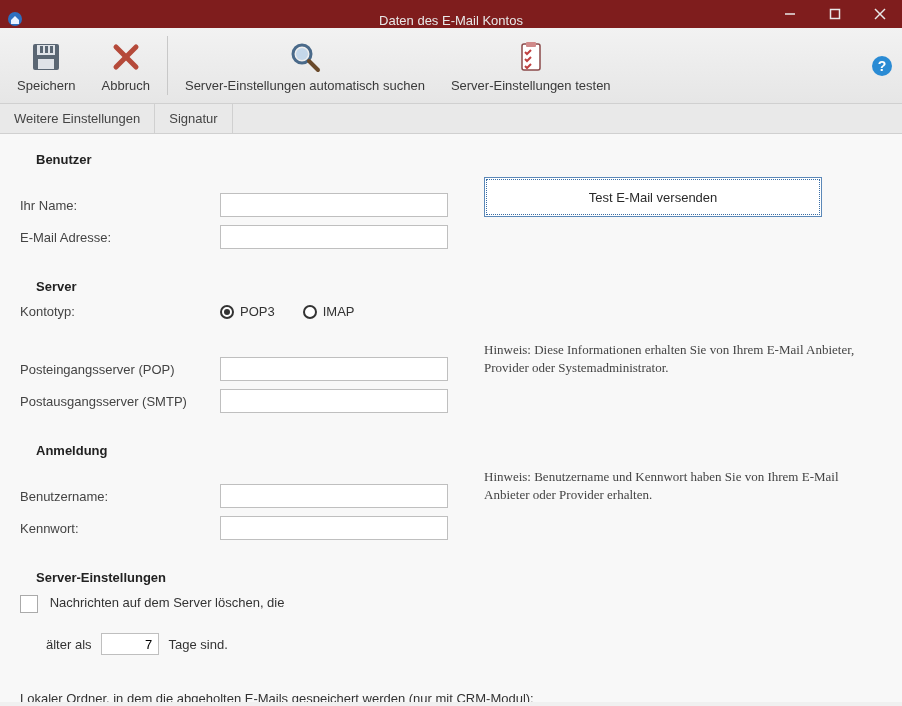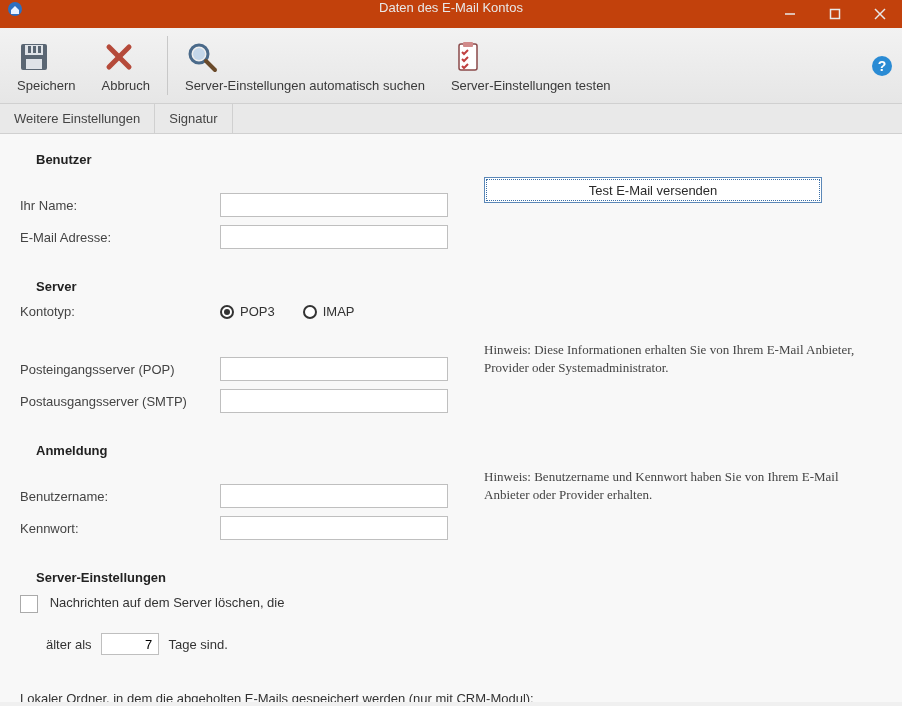--- a/index.html
+++ b/index.html
@@ -8,24 +8,24 @@
     font-family: "Segoe UI", Tahoma, Arial, sans-serif;
     font-size: 13px;
     color: #333;
     background: #f0f0f0;
     width: 902px;
     height: 706px;
     overflow: hidden;
   }
   .titlebar {
     height: 28px;
-    background: #c2410c;
+    background: #7f1d1d;
     color: #e8e8e8;
     display: flex;
-    align-items: flex-start;
+    align-items: flex-end;
     position: relative;
   }
   .titlebar .app-icon {
     width: 18px; height: 18px; margin-left: 6px;
     display: inline-flex; align-items: center; justify-content: center;
   }
   .titlebar .title {
     position: absolute;
     left: 0; right: 0;
     text-align: center;
@@ -49,21 +49,21 @@
     background: linear-gradient(#f2f2f2, #e6e6e6);
     border-bottom: 1px solid #d0d0d0;
     display: flex;
     align-items: stretch;
     padding: 0 4px;
     position: relative;
   }
   .tool-item {
     display: flex;
     flex-direction: column;
-    align-items: flex-start;
+    align-items: center;
     justify-content: center;
     padding: 6px 12px 4px;
     cursor: pointer;
     border: 1px solid transparent;
     gap: 4px;
   }
   .tool-icon {
     width: 34px; height: 34px;
     display: flex; align-items: center; justify-content: center;
   }
@@ -138,21 +138,21 @@
     font-size: 13px;
   }
   .two-col {
     display: flex;
     gap: 36px;
   }
   .col-left { flex: 0 0 auto; margin-top: 16px; }
   .col-right { flex: 1 1 0; padding-top: 0; }
   .test-btn {
     width: 338px;
-    height: 26px;
+    height: 40px;
     border: 1px solid #5b88b8;
     background: #fff;
     color: #2a2a2a;
     cursor: pointer;
     font-size: 13px;
     outline: 1px dotted #3a6ea6;
     outline-offset: -3px;
   }
   .hint {
     color: #444;

